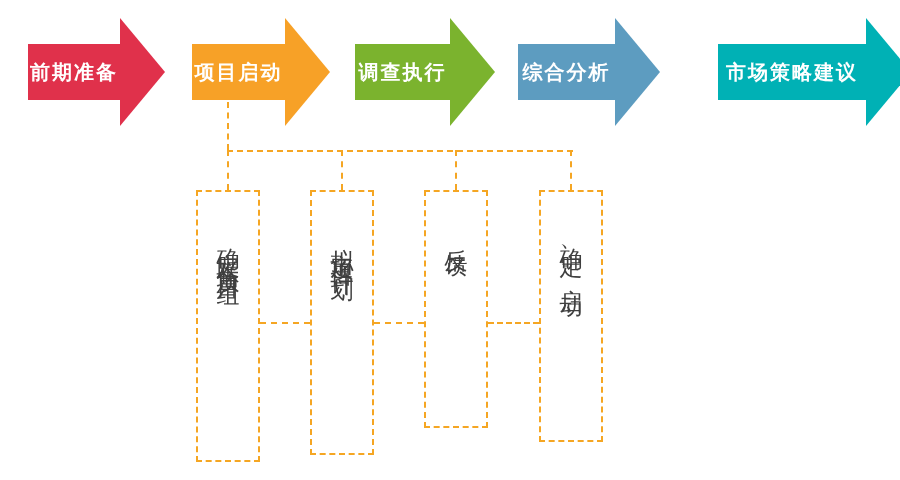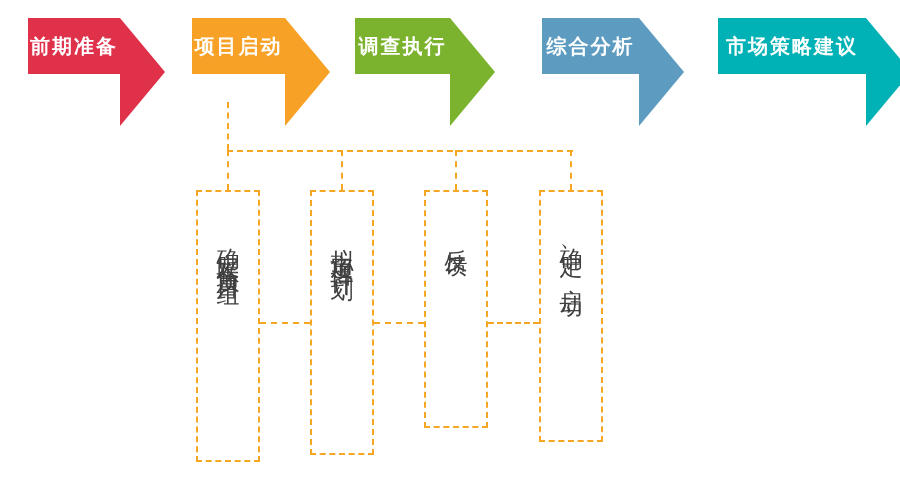--- a/index.html
+++ b/index.html
@@ -16,21 +16,21 @@
     font-family: "DejaVu Sans", "Liberation Sans", sans-serif;
     --c: #f5a623;
   }
 
   
   .arrow {
     position: absolute;
     top: 18px;
     height: 108px;
     display: flex;
-    align-items: flex-start;
+    align-items: center;
     font-family: Liberation Serif, serif;
   }
   .arrow-body {
     height: 56px;
     display: flex;
     align-items: center;
     justify-content: center;
     background: var(--c);
     color: #ffffff;
     font-weight: bold;
@@ -41,21 +41,21 @@
   .arrow-head {
     width: 0;
     height: 0;
     border-top: 54px solid transparent;
     border-bottom: 54px solid transparent;
     border-left: 45px solid var(--c);
   }
   .a1 { left: 28px; }  .a1 .arrow-body { width: 92px; }
   .a2 { left: 192px; } .a2 .arrow-body { width: 93px; }
   .a3 { left: 355px; } .a3 .arrow-body { width: 95px; }
-  .a4 { left: 518px; } .a4 .arrow-body { width: 97px; margin-left: 24px; }
+  .a4 { left: 518px; } .a4 .arrow-body { width: 97px; }
   .a5 { left: 718px; } .a5 .arrow-body { width: 148px; }
 
   
   .connector { position: absolute; }
   .v { border-left: 2px dashed var(--c); width: 0; }
   .h { border-top: 2px dashed var(--c); height: 0; }
 
   .stem  { left: 227px; top: 102px; height: 48px; }
   .trunk { left: 227px; top: 150px; width: 346px; }
   .drop1 { left: 227px; top: 150px; height: 40px; }

